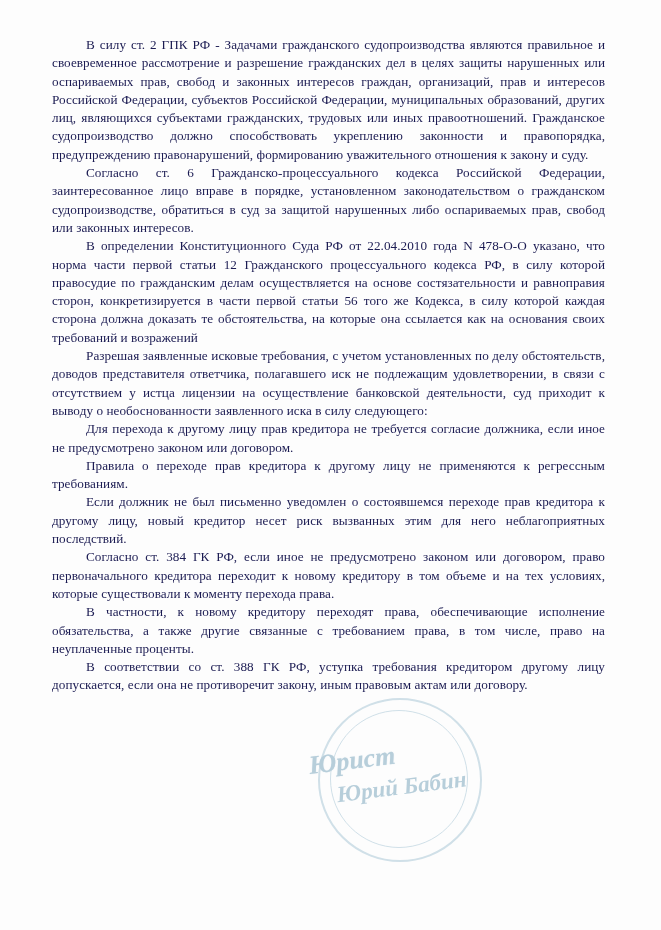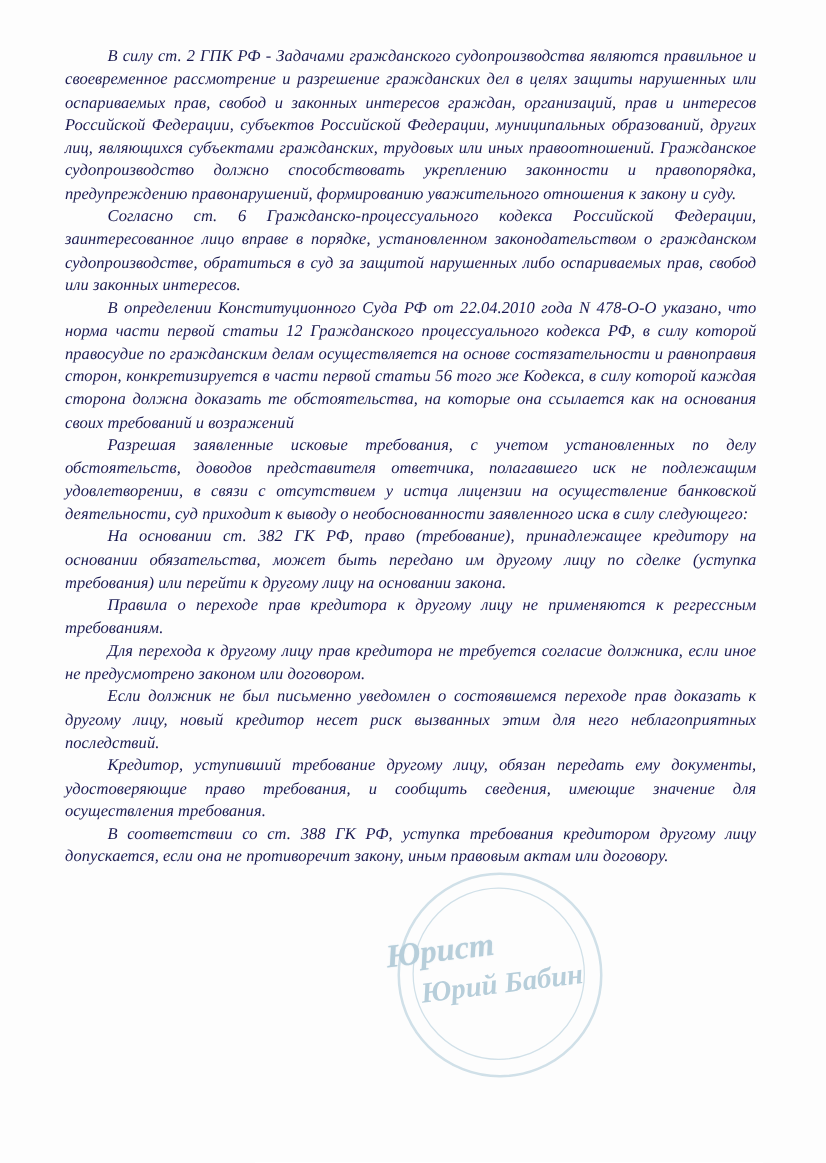--- a/index.html
+++ b/index.html
@@ -29,21 +29,20 @@
   p.para {
     margin: 0 0 0 0;
     text-align: justify;
     text-indent: 34px;
     font-size: 13.2px;
     line-height: 18.3px;
     color: #1b1b52;
     letter-spacing: 0.05px;
     -webkit-hyphens: none;
     hyphens: none;
-    font-style: italic;
   }
   p.para:last-child {
     margin-bottom: 0;
   }
   
   #watermark {
     position: absolute;
     left: 300px;
     top: 690px;
     width: 290px;
@@ -107,21 +106,21 @@
     <div class="ring inner"></div>
     <div class="stamp-text">Юрист</div>
     <div class="stamp-sub">Юрий Бабин</div>
   </div>
 
   <div class="doc-body">
     <p class="para">В силу ст. 2 ГПК РФ - Задачами гражданского судопроизводства являются правильное и своевременное рассмотрение и разрешение гражданских дел в целях защиты нарушенных или оспариваемых прав, свобод и законных интересов граждан, организаций, прав и интересов Российской Федерации, субъектов Российской Федерации, муниципальных образований, других лиц, являющихся субъектами гражданских, трудовых или иных правоотношений. Гражданское судопроизводство должно способствовать укреплению законности и правопорядка, предупреждению правонарушений, формированию уважительного отношения к закону и суду.</p>
     <p class="para">Согласно ст. 6 Гражданско-процессуального кодекса Российской Федерации, заинтересованное лицо вправе в порядке, установленном законодательством о гражданском судопроизводстве, обратиться в суд за защитой нарушенных либо оспариваемых прав, свобод или законных интересов.</p>
     <p class="para">В определении Конституционного Суда РФ от 22.04.2010 года N 478-О-О указано, что норма части первой статьи 12 Гражданского процессуального кодекса РФ, в силу которой правосудие по гражданским делам осуществляется на основе состязательности и равноправия сторон, конкретизируется в части первой статьи 56 того же Кодекса, в силу которой каждая сторона должна доказать те обстоятельства, на которые она ссылается как на основания своих требований и возражений</p>
     <p class="para">Разрешая заявленные исковые требования, с учетом установленных по делу обстоятельств, доводов представителя ответчика, полагавшего иск не подлежащим удовлетворении, в связи с отсутствием у истца лицензии на осуществление банковской деятельности, суд приходит к выводу о необоснованности заявленного иска в силу следующего:</p>
-    <p class="para">На основании ст. 382 ГК РФ, право (требование), принадлежащее кредитору на основании обязательства, может быть передано им другому лицу по сделке (уступка требования) или перейти к другому лицу на основании закона.</p>
+    <p class="para">Для перехода к другому лицу прав кредитора не требуется согласие должника, если иное не предусмотрено законом или договором.</p>
     <p class="para">Правила о переходе прав кредитора к другому лицу не применяются к регрессным требованиям.</p>
-    <p class="para">Для перехода к другому лицу прав кредитора не требуется согласие должника, если иное не предусмотрено законом или договором.</p>
-    <p class="para">Если должник не был письменно уведомлен о состоявшемся переходе прав доказать к другому лицу, новый кредитор несет риск вызванных этим для него неблагоприятных последствий.</p>
-    <p class="para">Кредитор, уступивший требование другому лицу, обязан передать ему документы, удостоверяющие право требования, и сообщить сведения, имеющие значение для осуществления требования.</p>
+    <p class="para">Если должник не был письменно уведомлен о состоявшемся переходе прав кредитора к другому лицу, новый кредитор несет риск вызванных этим для него неблагоприятных последствий.</p>
+    <p class="para">Согласно ст. 384 ГК РФ, если иное не предусмотрено законом или договором, право первоначального кредитора переходит к новому кредитору в том объеме и на тех условиях, которые существовали к моменту перехода права.</p>
+    <p class="para">В частности, к новому кредитору переходят права, обеспечивающие исполнение обязательства, а также другие связанные с требованием права, в том числе, право на неуплаченные проценты.</p>
     <p class="para">В соответствии со ст. 388 ГК РФ, уступка требования кредитором другому лицу допускается, если она не противоречит закону, иным правовым актам или договору.</p>
   </div>
 
 </div>
 
 </body></html>

